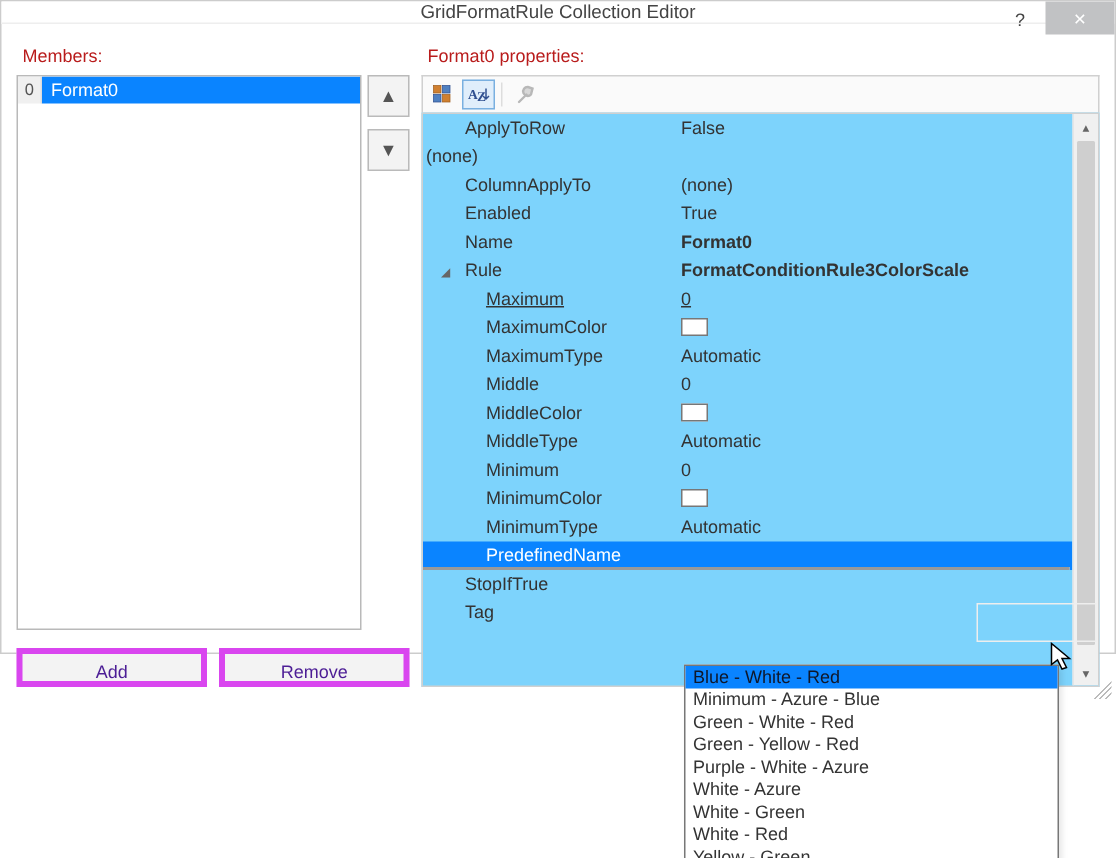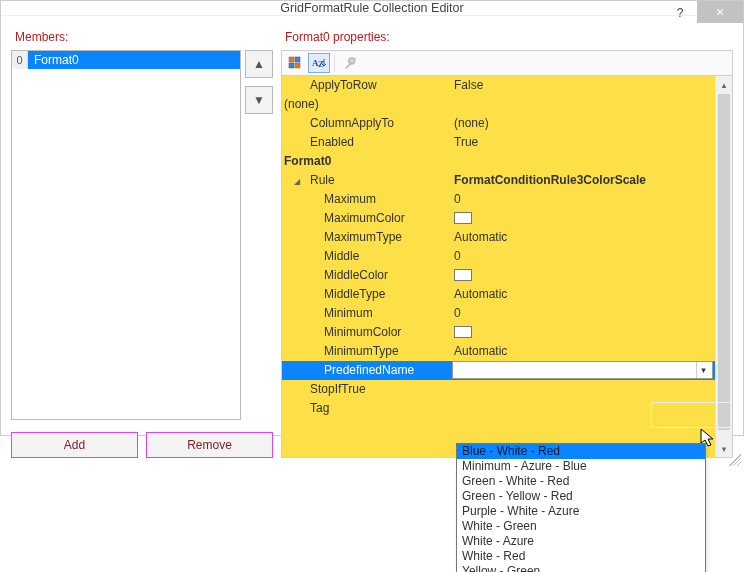--- a/index.html
+++ b/index.html
@@ -126,25 +126,25 @@
     font-size: 12px;
   }
   .btn-row {
     display: flex;
     gap: 8px;
     margin-top: 12px;
   }
   .btn {
     flex: 1;
     height: 26px;
-    border: 1px solid #d946ef;
+    border: 4px solid #d946ef;
     background: #f3f3f3;
     text-align: center;
     line-height: 24px;
-    color: #7f1d1d;
+    color: #4c1d95;
   }
   .right-panel {
     flex: 1;
     display: flex;
     flex-direction: column;
   }
   .prop-toolbar {
     display: flex;
     gap: 2px;
     padding: 2px;
@@ -162,21 +162,21 @@
     color: #555;
   }
   .tb-btn.active {
     border: 1px solid #7ab0e0;
     background: #e0eefb;
   }
   .tb-btn svg { display:block; }
   .prop-grid {
     flex: 1;
     border: 1px solid #d0d0d0;
-    background: #fde047;
+    background: #7dd3fc;
     position: relative;
     overflow: hidden;
     height: 410px;
   }
   .prop-body {
     position: absolute;
     left: 0; right: 17px; top: 0; bottom: 0;
     overflow: hidden;
   }
   .scrollbar {
@@ -239,20 +239,21 @@
     width: 18px;
     height: 12px;
     border: 1px solid #777;
     background: #fff;
     position: relative;
     top: 2px;
   }
   .prow.selected {
     background: #0a84ff;
     color: #fff;
+    flex-direction: column;
   }
   .prow.selected .pname { color: #fff; padding-left: 42px; }
   .prow.selected .pvalue {
     background: #fff;
     border: 1px solid #999;
     height: 18px;
     line-height: 16px;
     margin-right: 2px;
     padding-right: 18px;
   }
@@ -397,28 +398,29 @@
             </div>
             <div class="prow" style="position: relative;">
               <div class="pname">ColumnApplyTo</div>
               <div class="pvalue">(none)</div>
             </div>
             <div class="prow" style="position: relative;">
               <div class="pname">Enabled</div>
               <div class="pvalue">True</div>
             </div>
             <div class="prow" style="position: relative;">
+              <div class="pname">Name</div>
               <div class="pvalue bold">Format0</div>
             </div>
             <div class="prow" style="position: relative;">
               <div class="expander" style="font-size: 8px;">◢</div>
               <div class="pname">Rule</div>
               <div class="pvalue bold">FormatConditionRule3ColorScale</div>
             </div>
-            <div class="prow" style="position: relative;">
+            <div class="prow" style="position: relative; text-decoration: underline;">
               <div class="pname indent2">Maximum</div>
               <div class="pvalue">0</div>
             </div>
             <div class="prow" style="position: relative;">
               <div class="pname indent2">MaximumColor</div>
               <div class="pvalue"><span class="colorbox"></span></div>
             </div>
             <div class="prow" style="position: relative;">
               <div class="pname indent2">MaximumType</div>
               <div class="pvalue">Automatic</div>
@@ -474,21 +476,21 @@
     <div class="resize-grip"></div>
   </div>
 </div>
 
 <div class="dropdown" id="dropdown">
     <div class="dd-item highlight">Blue - White - Red</div>
     <div class="dd-item">Minimum - Azure - Blue</div>
     <div class="dd-item">Green - White - Red</div>
     <div class="dd-item">Green - Yellow - Red</div>
     <div class="dd-item">Purple - White - Azure</div>
+    <div class="dd-item">White - Azure</div>
     <div class="dd-item">White - Green</div>
-    <div class="dd-item">White - Azure</div>
     <div class="dd-item">White - Red</div>
     <div class="dd-item">Yellow - Green</div>
   </div>
 
 <svg class="cursor" width="18" height="22">
   <path d="M1 1 L1 15 L5 12 L8 18 L11 17 L8 11 L13 11 Z" fill="#fff" stroke="#000" stroke-width="1"></path>
 </svg>
 
 </body></html>

